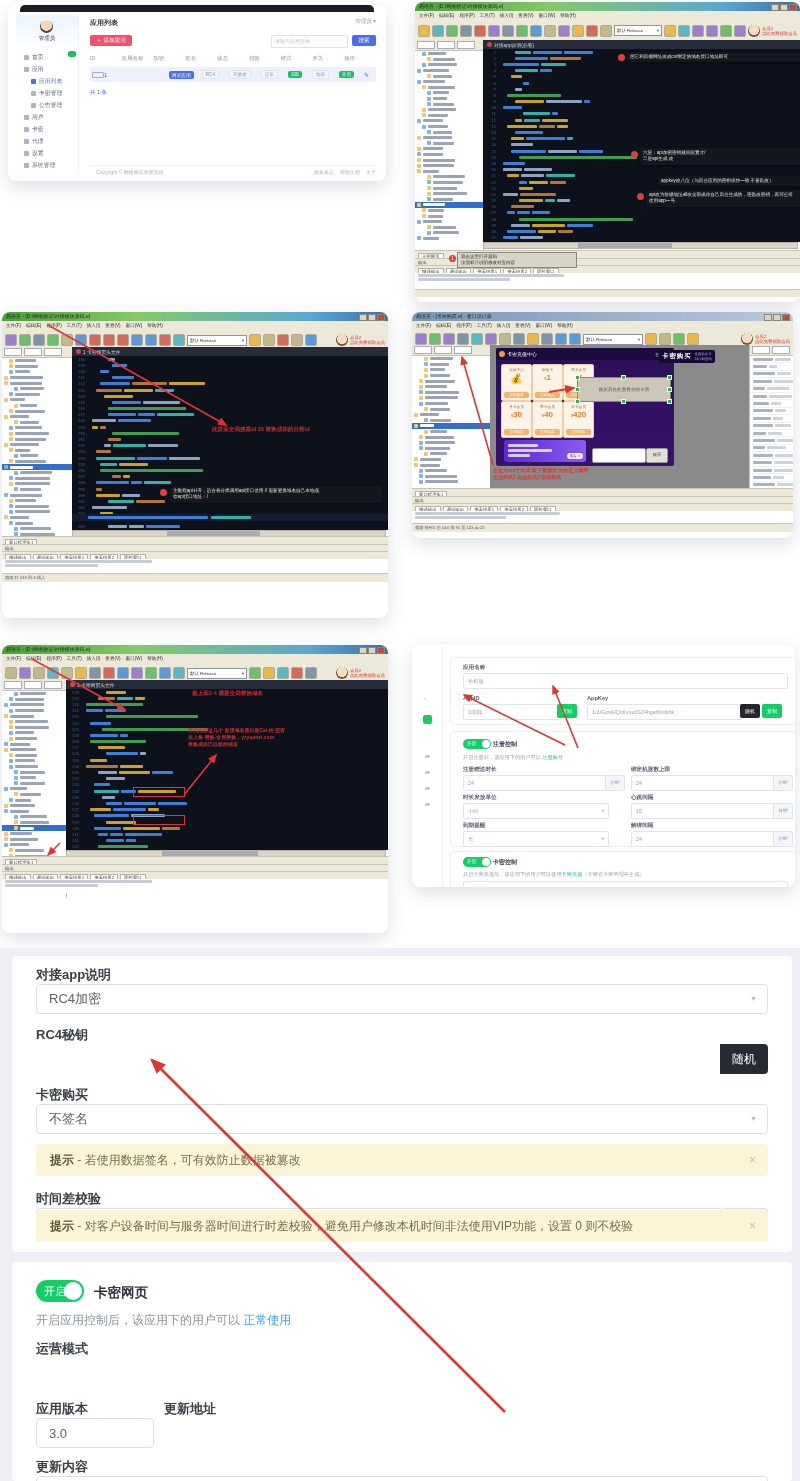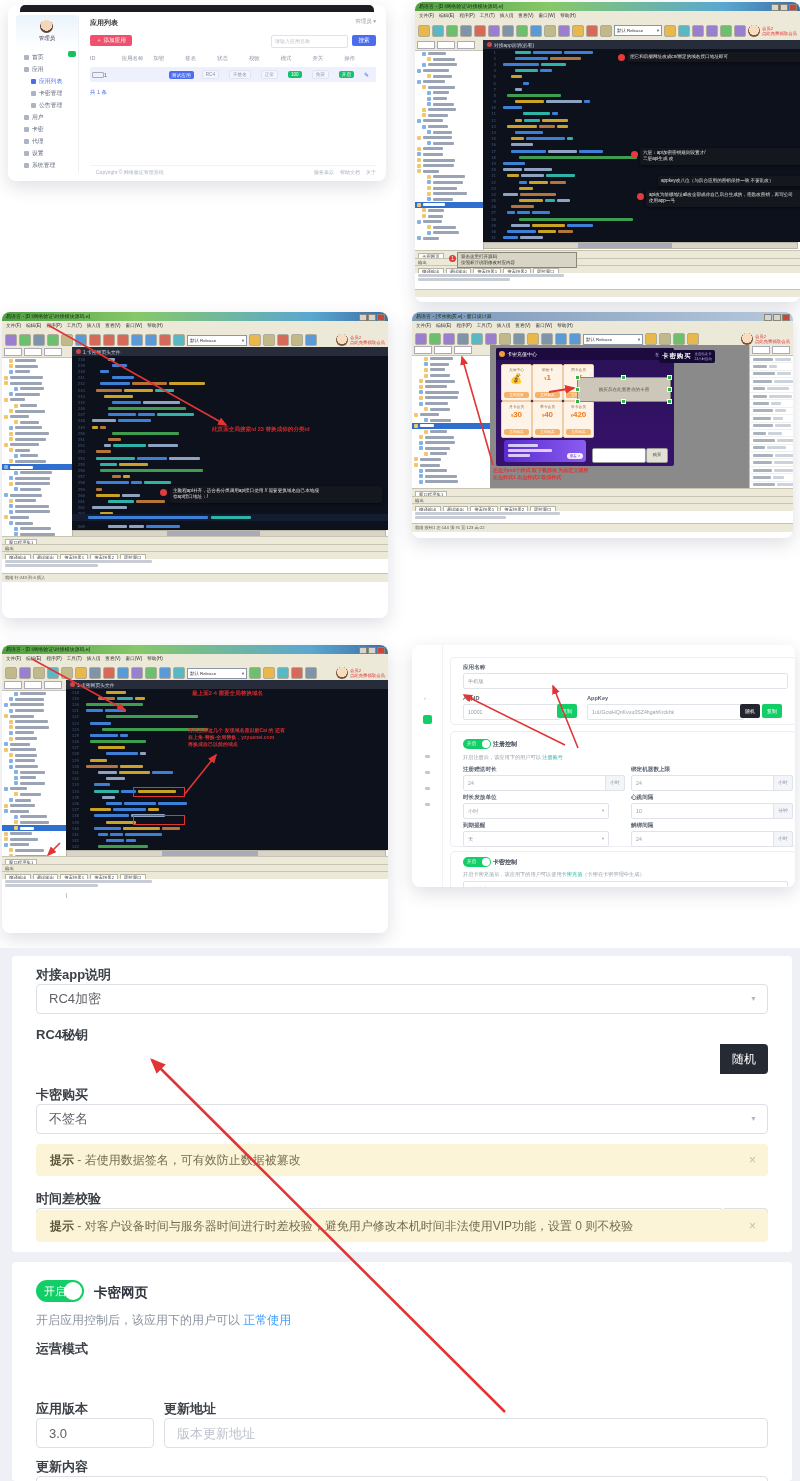--- a/index.html
+++ b/index.html
@@ -1776,21 +1776,20 @@
     <div class="card" style="left:12px;top:314px;width:780px;height:219px">
       <div class="tgl" style="left:24px;top:18px">开启</div>
       <div class="ttl" style="left:82px;top:22px">卡密网页</div>
       <div class="desc" style="left:24px;top:50px">
         <span>开启应用控制后，该应用下的用户可以 </span><a href="#">正常使用</a>
       </div>
       <div class="L" style="left:24px;top:78px">运营模式</div>
       <div class="L" style="left:24px;top:138px">应用版本</div>
       <div class="L" style="left:152px;top:138px">更新地址</div>
       <input class="inp" style="left: 24px; top: 156px; width: 118px;" value="3.0">
-      <input class="inp" style="left: 152px; top: 156px; width: 604px;" placeholder="版本更新地址">
       <div class="L" style="left:24px;top:196px">更新内容</div>
       <input class="inp" style="left: 24px; top: 214px; width: 732px;" placeholder="版本更新内容">
     </div>
   </div>
 
   <svg class="overlay" width="800" height="1481" viewBox="0 0 800 1481">
     <defs>
       <marker id="ah" markerWidth="7" markerHeight="6" refX="5" refY="2.5" orient="auto">
         <path d="M0,0 L6,2.5 L0,5 Z" fill="#e23434"></path>
       </marker>

